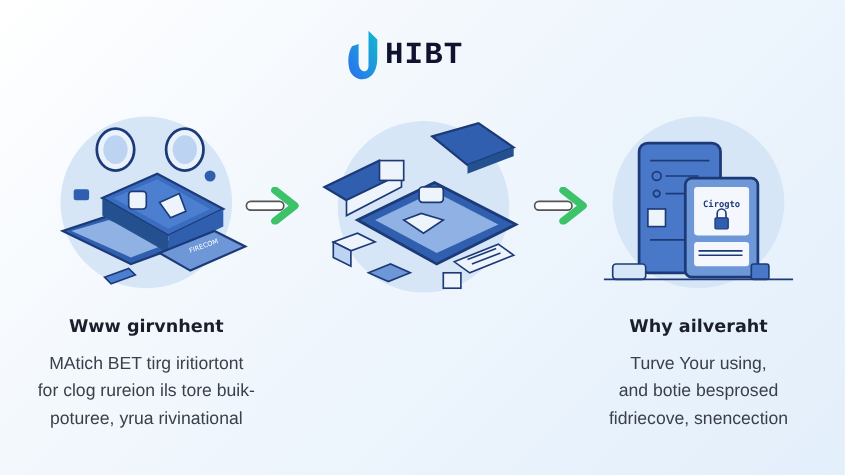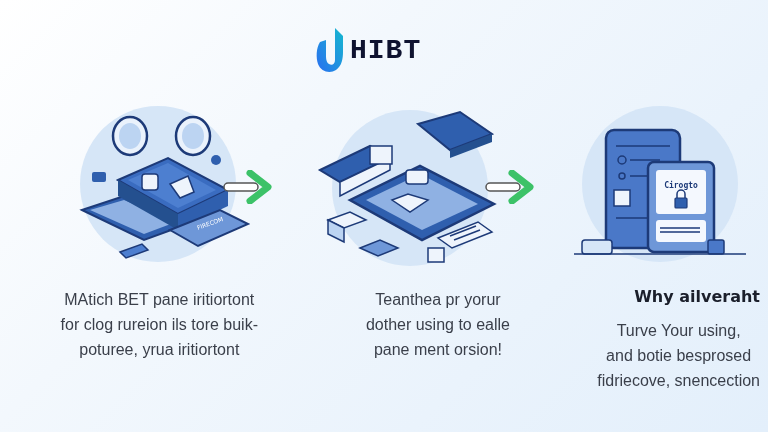--- a/index.html
+++ b/index.html
@@ -15,21 +15,21 @@
     display: flex; align-items: center; gap: 6px;
   }
   .logo-mark { width: 28px; height: 46px; }
   .logo-text {
     font-family: Liberation Mono, monospace;
     font-weight: bold; font-size: 28px; letter-spacing: 1px;
     color: #0f1330; line-height: 1;
   }
   .col {
     position: absolute; top: 100px; width: 250px;
-    display: flex; flex-direction: column; align-items: flex-end;
+    display: flex; flex-direction: column; align-items: center;
   }
   .col-1 { left: 8px; }
   .col-2 { left: 260px; }
   .col-3 { left: 510px; }
   .illus { width: 200px; height: 175px; position: relative; }
   .illus svg { width: 100%; height: 100%; }
   .col-title {
     margin-top: 12px;
     font-family: "DejaVu Sans", sans-serif;
     font-weight: bold; font-size: 16px; color: #1b1f2b;
@@ -82,24 +82,25 @@
 
       <rect x="84" y="74" width="16" height="16" rx="3" fill="#eef4fc" stroke="#1d3a78" stroke-width="1.5"></rect>
       <path d="M112 84 L130 76 L136 92 L122 98 Z" fill="#eef4fc" stroke="#1d3a78" stroke-width="1.5"></path>
 
       <path d="M112 130 L162 110 L190 124 L140 146 Z" fill="#6e97d8" stroke="#1d3a78" stroke-width="2"></path>
       <text x="140" y="130" font-size="6" fill="#ffffff" font-family="DejaVu Sans, sans-serif" transform="rotate(-20 140 130)">FIRECOM</text>
 
       <path d="M62 152 L84 144 L90 150 L68 158 Z" fill="#4d7fd0" stroke="#1d3a78" stroke-width="1.5"></path>
     </svg>
   </div>
+  <div class="col-title">Www girvnhent</div>
   <div class="col-desc">
-    <div>MAtich BET pane iritiortont</div>
+    <div>MAtich BET tirg iritiortont</div>
     <div>for clog rureion ils tore buik-</div>
-    <div>poturee, yrua iritiortont</div>
+    <div>poturee, yrua rivinational</div>
   </div>
 </div>
 
 <svg class="arrow arrow-1" viewBox="0 0 54 34">
   <rect x="2" y="13" width="34" height="8" rx="4" fill="#ffffff" stroke="#555" stroke-width="1.5"></rect>
   <path d="M28 3 L46 17 L28 31" fill="none" stroke="#3cc268" stroke-width="7" stroke-linecap="round" stroke-linejoin="round"></path>
 </svg>
 
 <div class="col col-2">
   <div class="illus">
@@ -120,25 +121,20 @@
 
       <path d="M18 120 L40 112 L56 120 L34 128 Z" fill="#eef4fc" stroke="#1d3a78" stroke-width="1.5"></path>
       <path d="M18 120 L18 134 L34 142 L34 128 Z" fill="#bcd4f2" stroke="#1d3a78" stroke-width="1.5"></path>
       <path d="M50 148 L70 140 L88 148 L68 156 Z" fill="#6e97d8" stroke="#1d3a78" stroke-width="1.5"></path>
 
       <path d="M128 138 L168 122 L182 132 L142 148 Z" fill="#eef4fc" stroke="#1d3a78" stroke-width="1.5"></path>
       <line x1="140" y1="136" x2="166" y2="126" stroke="#1d3a78" stroke-width="1.5"></line>
       <line x1="144" y1="140" x2="170" y2="130" stroke="#1d3a78" stroke-width="1.5"></line>
       <rect x="118" y="148" width="16" height="14" fill="#eef4fc" stroke="#1d3a78" stroke-width="1.5"></rect>
     </svg>
-  </div>
-  <div class="col-desc">
-    <div>Teanthea pr yorur</div>
-    <div>dother using to ealle</div>
-    <div>pane ment orsion!</div>
   </div>
 </div>
 
 <svg class="arrow arrow-2" viewBox="0 0 54 34">
   <rect x="2" y="13" width="34" height="8" rx="4" fill="#ffffff" stroke="#555" stroke-width="1.5"></rect>
   <path d="M28 3 L46 17 L28 31" fill="none" stroke="#3cc268" stroke-width="7" stroke-linecap="round" stroke-linejoin="round"></path>
 </svg>
 
 <div class="col col-3">
   <div class="illus">

